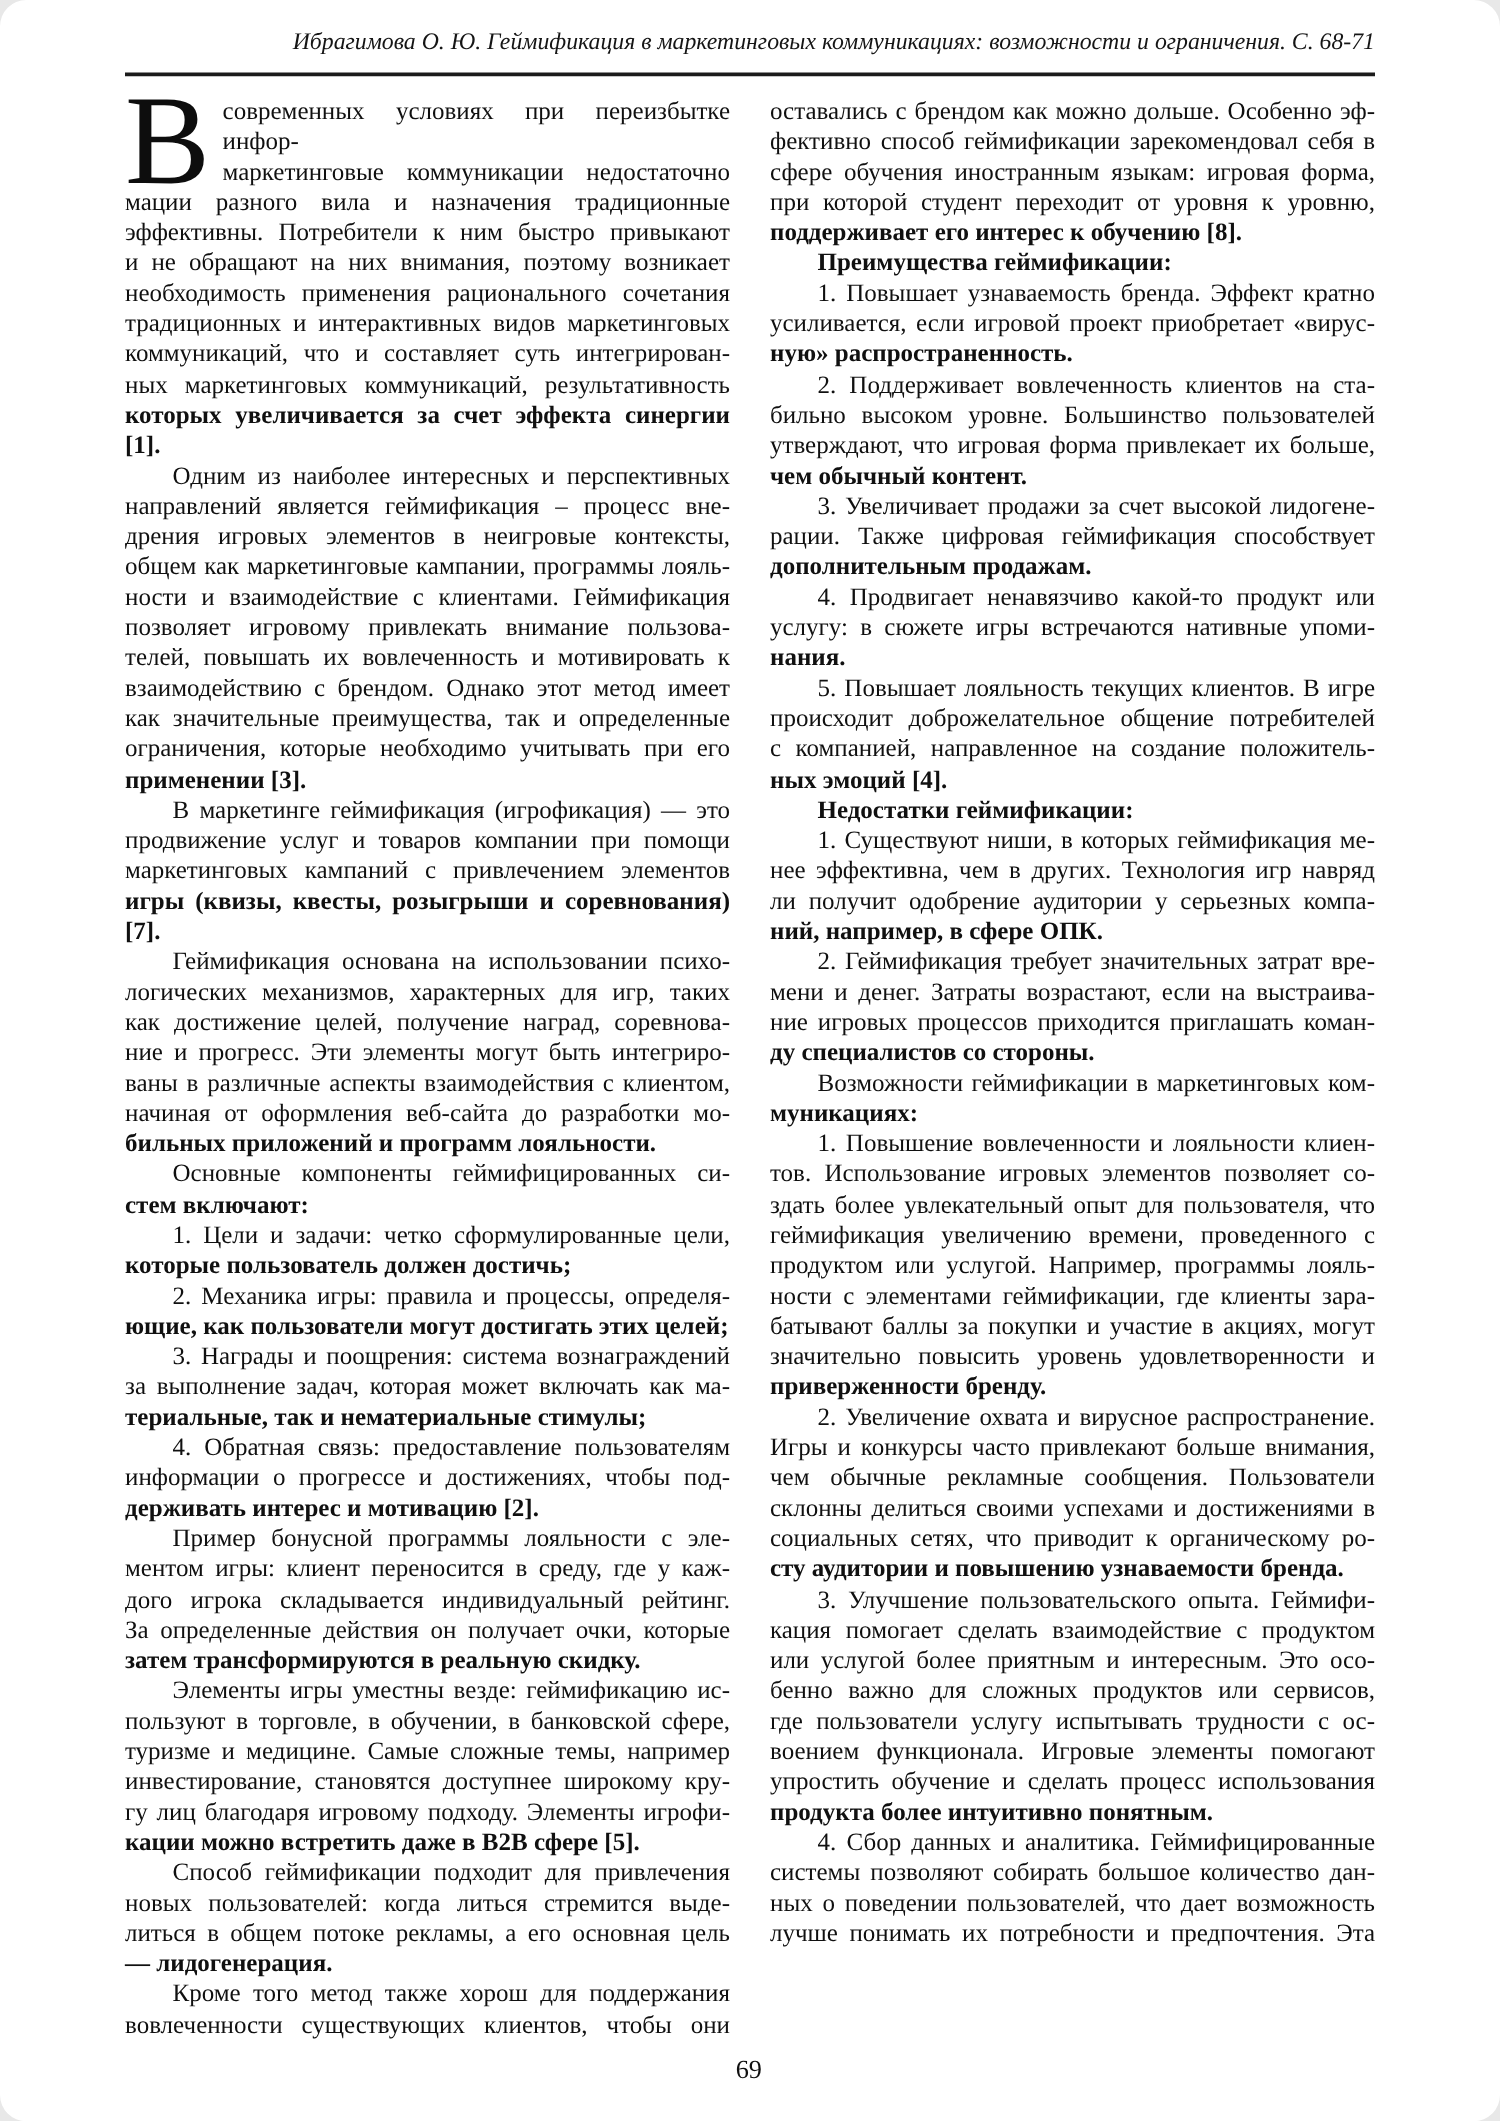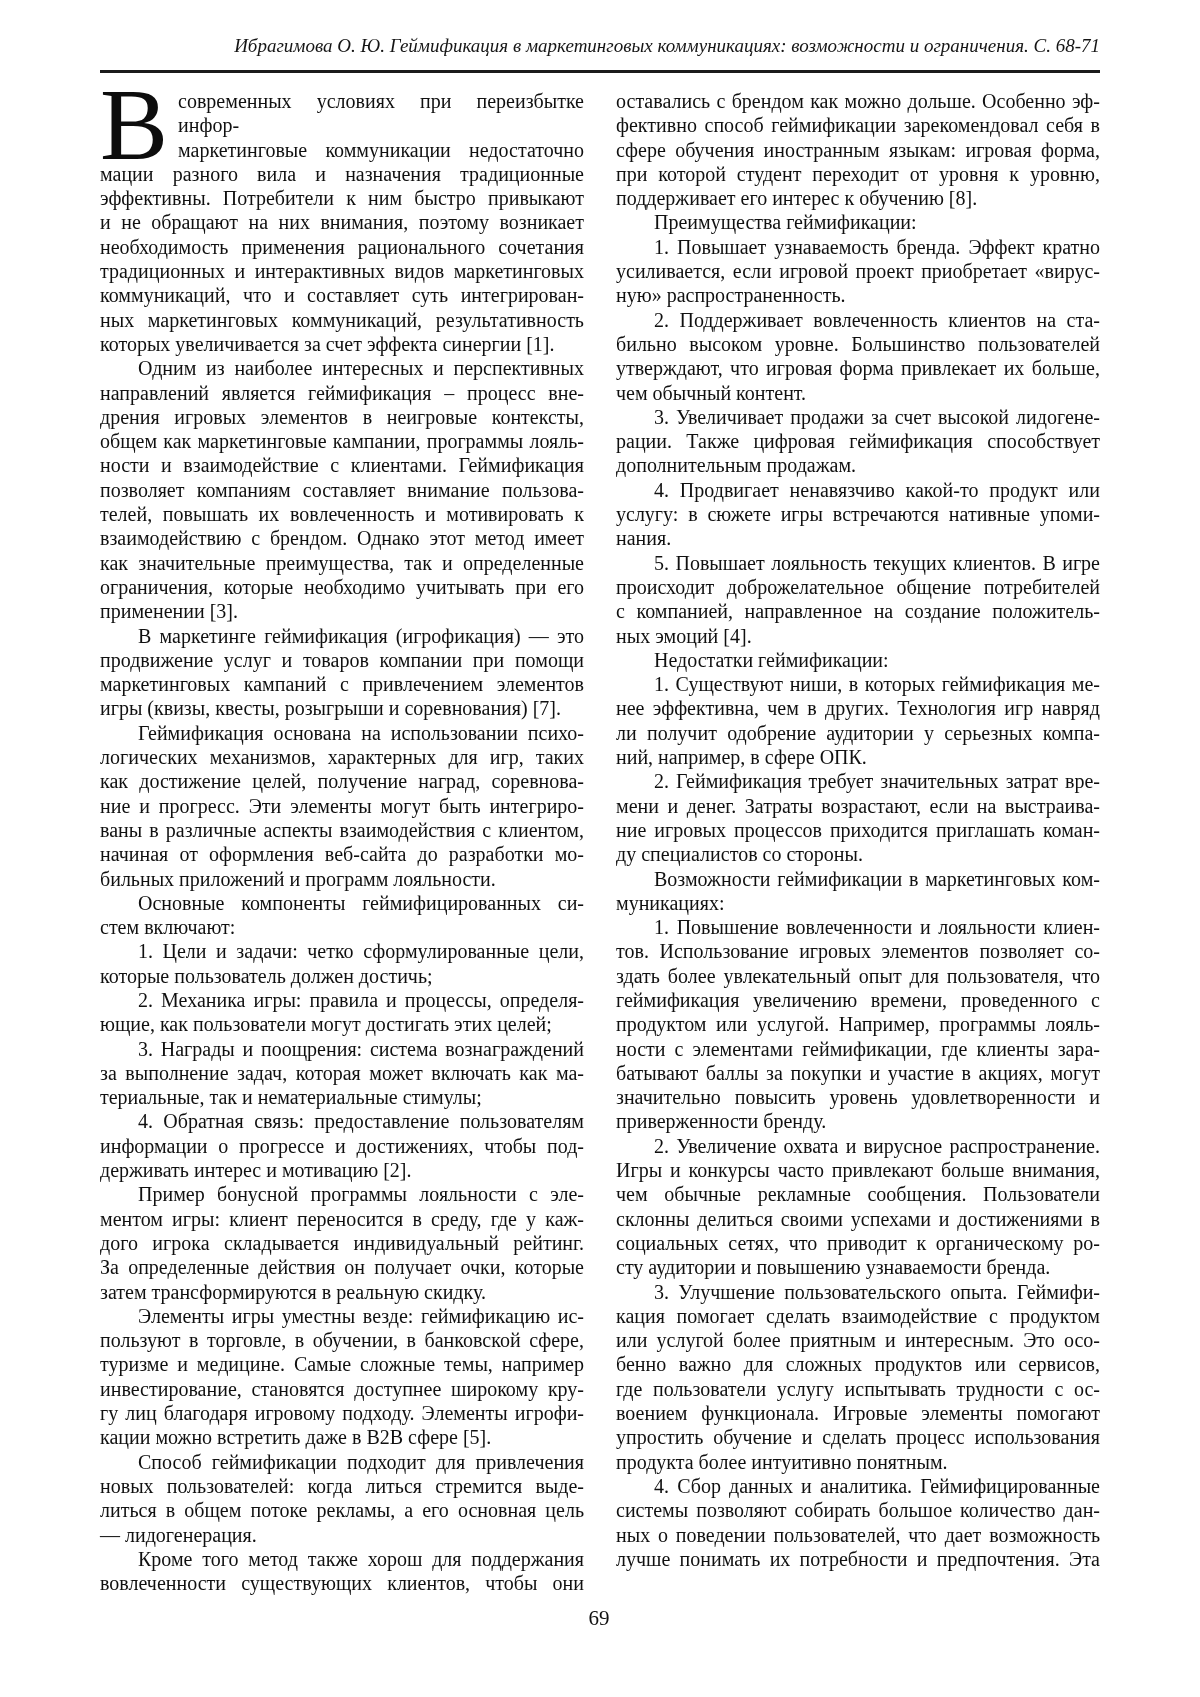--- a/index.html
+++ b/index.html
@@ -3,24 +3,25 @@
 <meta charset="utf-8">
 <style>
   html,body { margin:0; padding:0; }
   body { background:#e8e8e8; }
   .page {
     position:relative;
     width:1200px; height:1697px;
     margin:0 auto;
     background:#ffffff;
     box-sizing:border-box;
-    padding:34px 100px 0 100px;
+    padding:22px 100px 0 100px;
     font-family:"Liberation Serif", "DejaVu Serif", serif;
     color:#101010;
     overflow:hidden;
+    border-radius:21px;
   }
   .running-header {
     font-style:italic;
     font-size:19px;
     line-height:24px;
     text-align:right;
     white-space:nowrap;
     margin-bottom:12px;
     color:#151515;
   }
@@ -38,21 +39,21 @@
     width:484px;
     font-size:20px;
     line-height:24.3px;
   }
   .para { margin:0; }
   .line {
     text-align:justify;
     text-align-last:justify;
     white-space:normal;
   }
-  .line.lastline { text-align-last:left; }
+  .line.lastline { text-align-last:left;font-weight:bold; }
   .line.indent { text-indent:38px; }
   .dropcap {
     float:left;
     font-size:102px;
     line-height:71px;
     height:71px;
     margin-right:10px;
     font-weight:normal;
     color:#0d0d0d;
   }
@@ -85,21 +86,21 @@
           <div class="line">коммуникаций, что и составляет суть интегрирован-</div>
           <div class="line">ных маркетинговых коммуникаций, результативность</div>
           <div class="line lastline">которых увеличивается за счет эффекта синергии [1].</div>
         </div>
         <div class="para">
           <div class="line indent">Одним из наиболее интересных и перспективных</div>
           <div class="line">направлений является геймификация – процесс вне-</div>
           <div class="line">дрения игровых элементов в неигровые контексты,</div>
           <div class="line">общем как маркетинговые кампании, программы лояль-</div>
           <div class="line">ности и взаимодействие с клиентами. Геймификация</div>
-          <div class="line">позволяет компаниям составляет внимание пользова-</div>
+          <div class="line">позволяет игровому привлекать внимание пользова-</div>
           <div class="line">телей, повышать их вовлеченность и мотивировать к</div>
           <div class="line">взаимодействию с брендом. Однако этот метод имеет</div>
           <div class="line">как значительные преимущества, так и определенные</div>
           <div class="line">ограничения, которые необходимо учитывать при его</div>
           <div class="line lastline">применении [3].</div>
         </div>
         <div class="para">
           <div class="line indent">В маркетинге геймификация (игрофикация) — это</div>
           <div class="line">продвижение услуг и товаров компании при помощи</div>
           <div class="line">маркетинговых кампаний с привлечением элементов</div>

